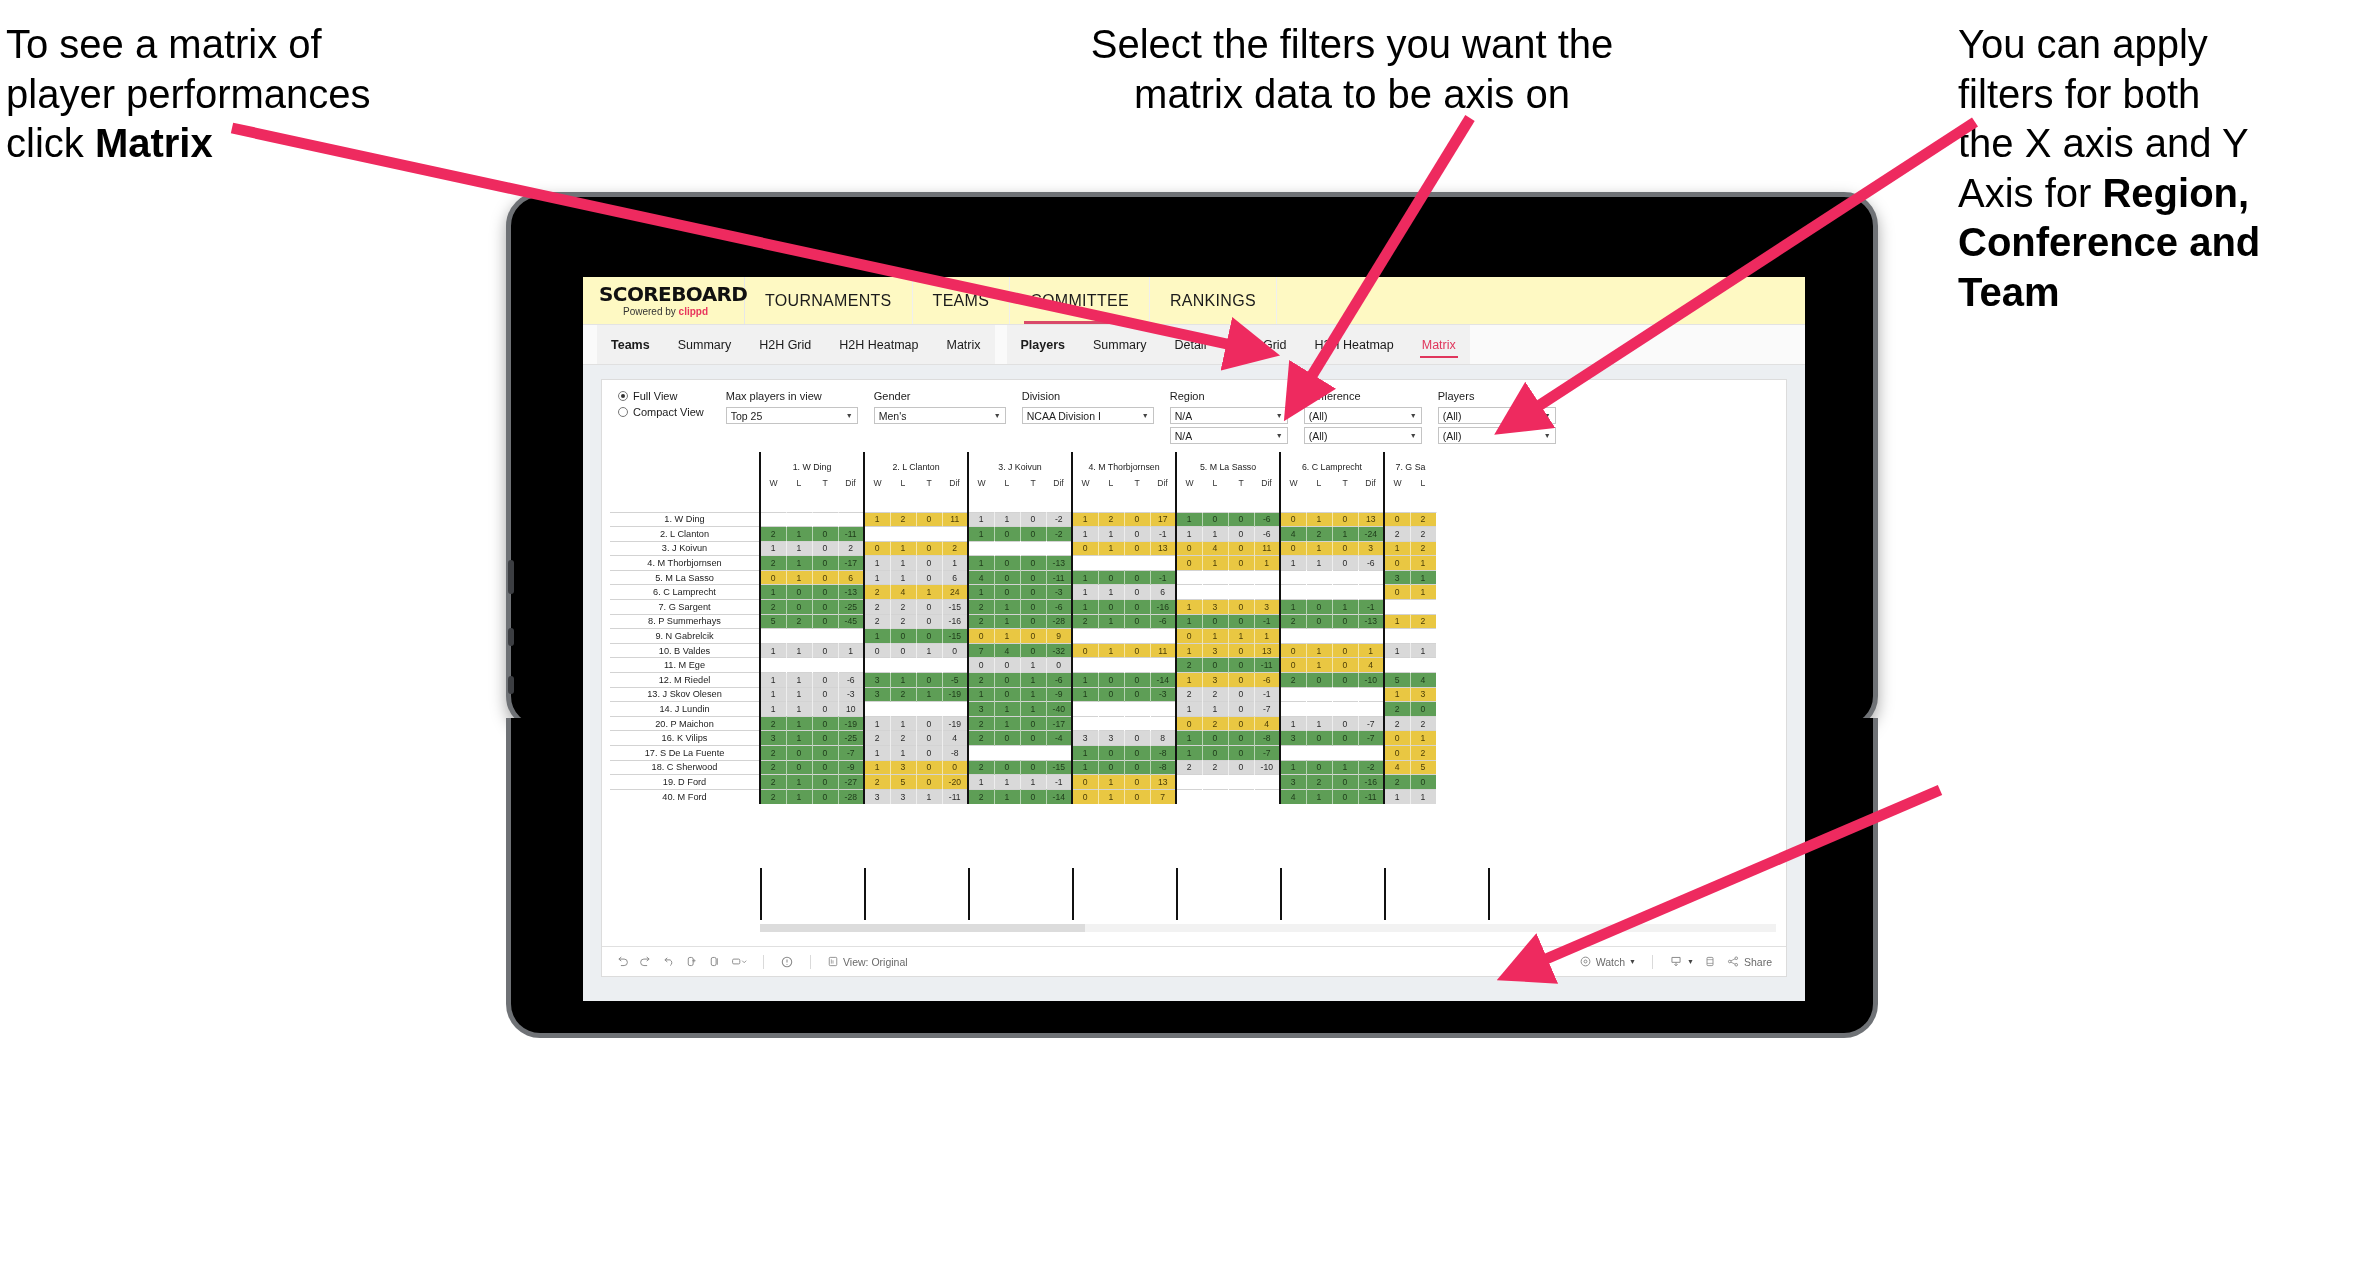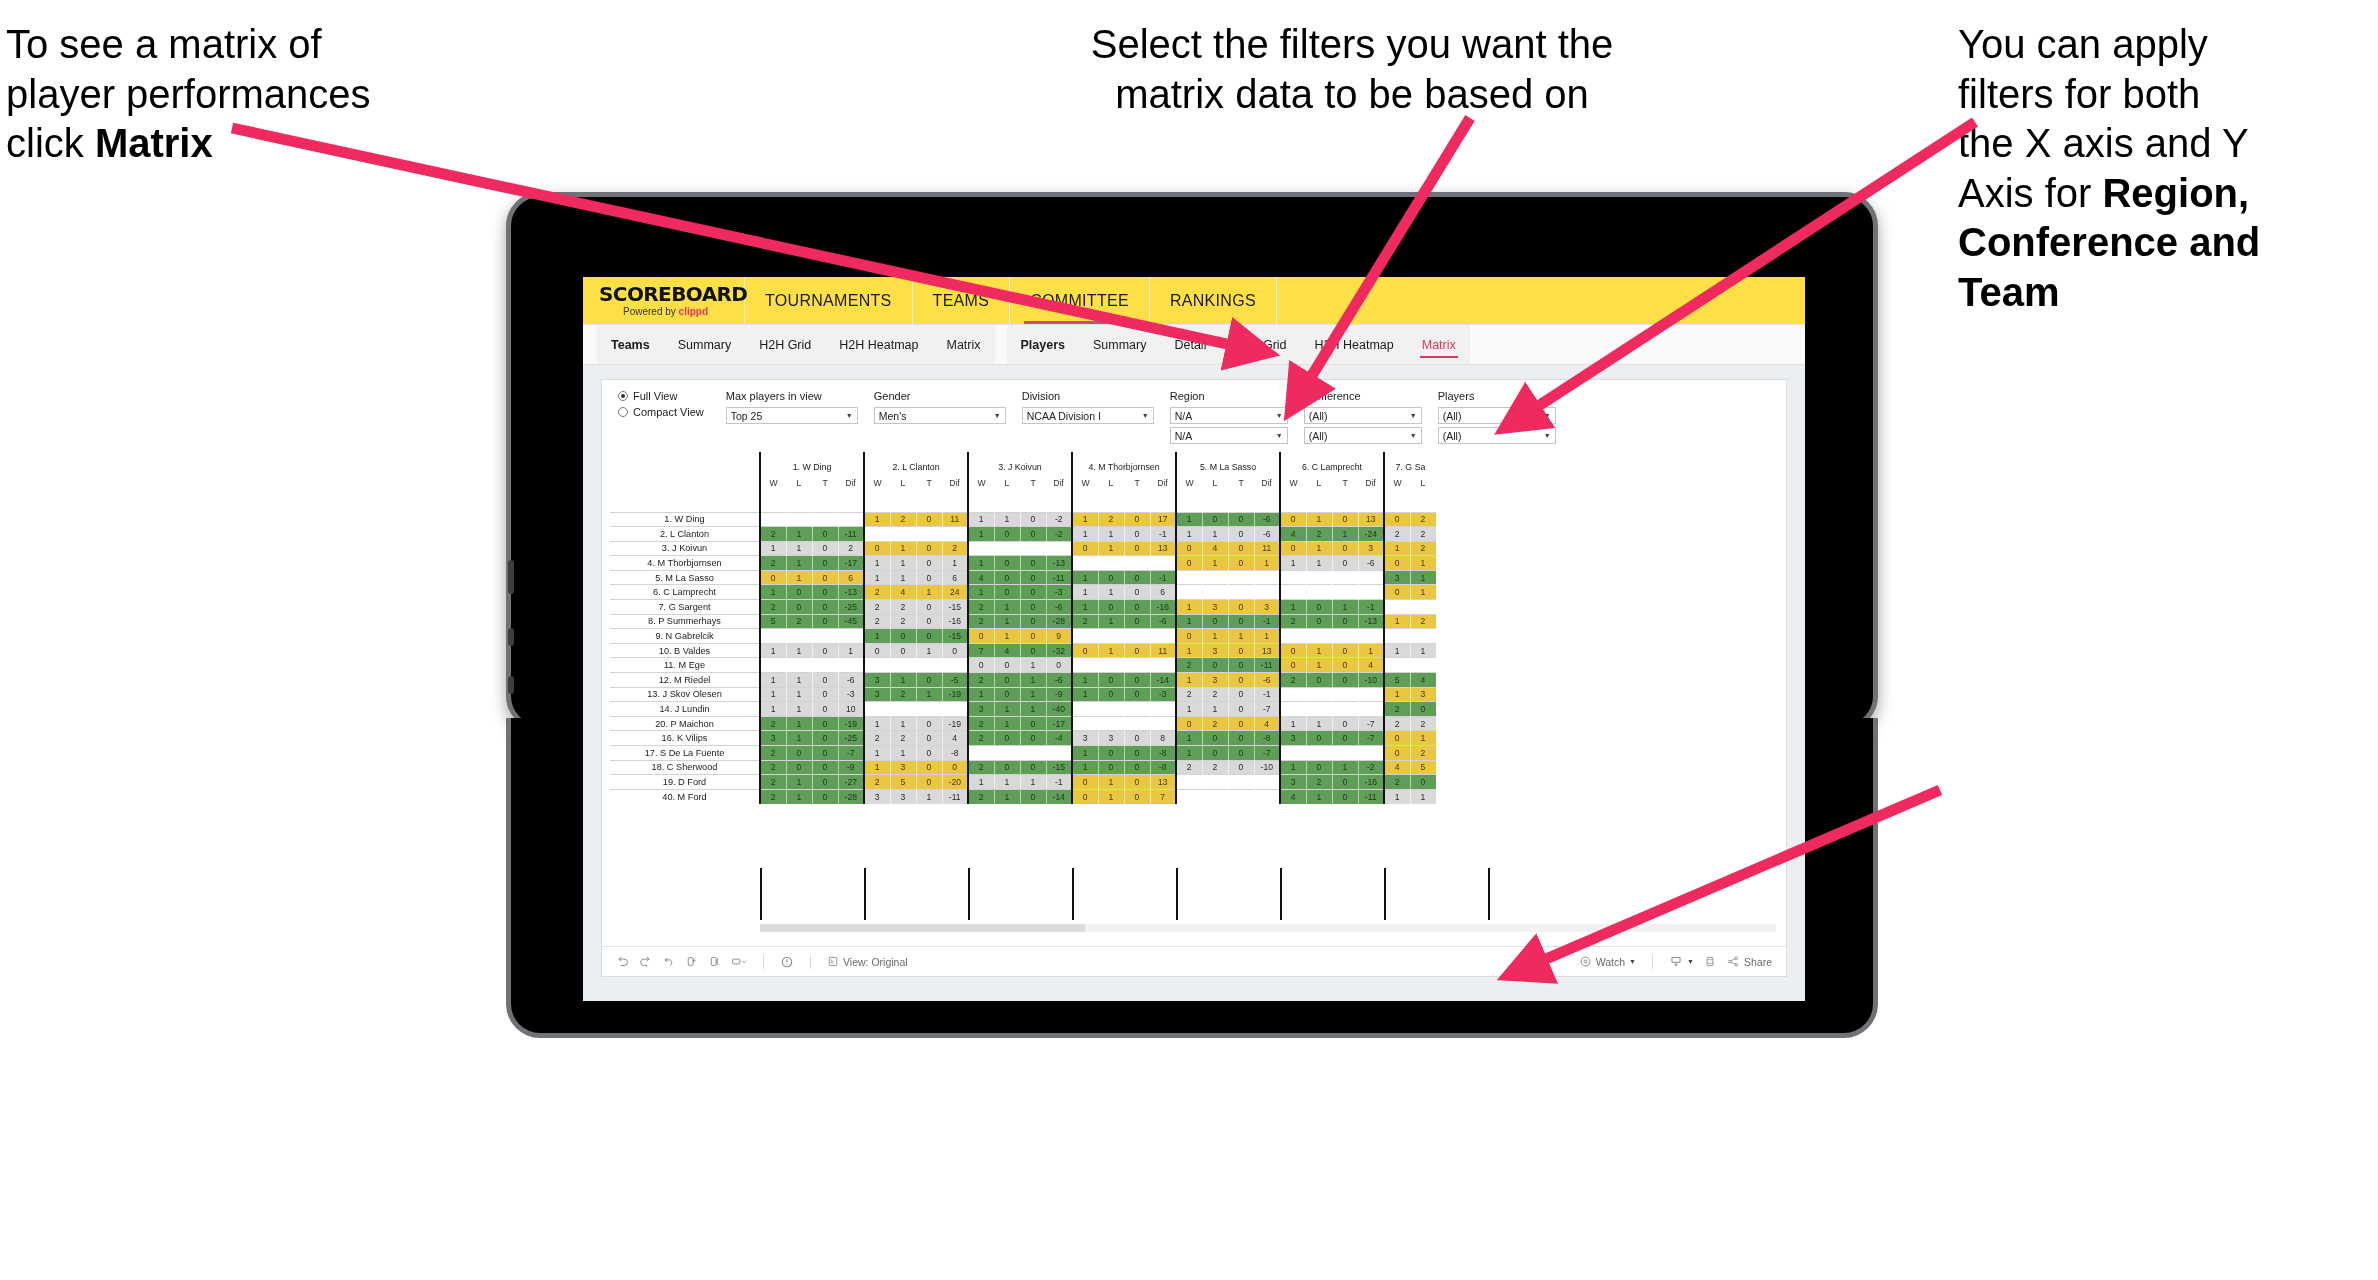--- a/index.html
+++ b/index.html
@@ -54,21 +54,21 @@
 
   #screen {
     position: absolute; left: 583px; top: 277px;
     width: 1222px; height: 724px;
     background: #eceff2;
     overflow: hidden;
   }
 
   
   #appbar {
-    height: 48px; background: #fde047;
+    height: 48px; background: #fef9c3;
     display: flex; align-items: center;
     border-bottom: 1px solid #e3e3e3;
   }
   #logo-wrap {
     width: 162px; padding-left: 16px;
     border-right: 1px solid #e7e7e7; height: 100%;
     display: flex; flex-direction: column; justify-content: center;
   }
   #logo-main {
     font-family: "DejaVu Sans", sans-serif;
@@ -189,21 +189,21 @@
 </head>
 <body>
 
 <div id="stage">
 
   <div class="anno" id="anno-matrix"><span>To see a matrix of
 player performances
 click </span><b>Matrix</b></div>
 
   <div class="anno" id="anno-filters">Select the filters you want the
-matrix data to be based on</div>
+matrix data to be axis on</div>
 
   <div class="anno" id="anno-axis"><span>You  can apply
 filters for both
 the X axis and Y
 Axis for </span><b>Region,
 Conference and
 Team</b></div>
 
 
   <div id="tablet">

